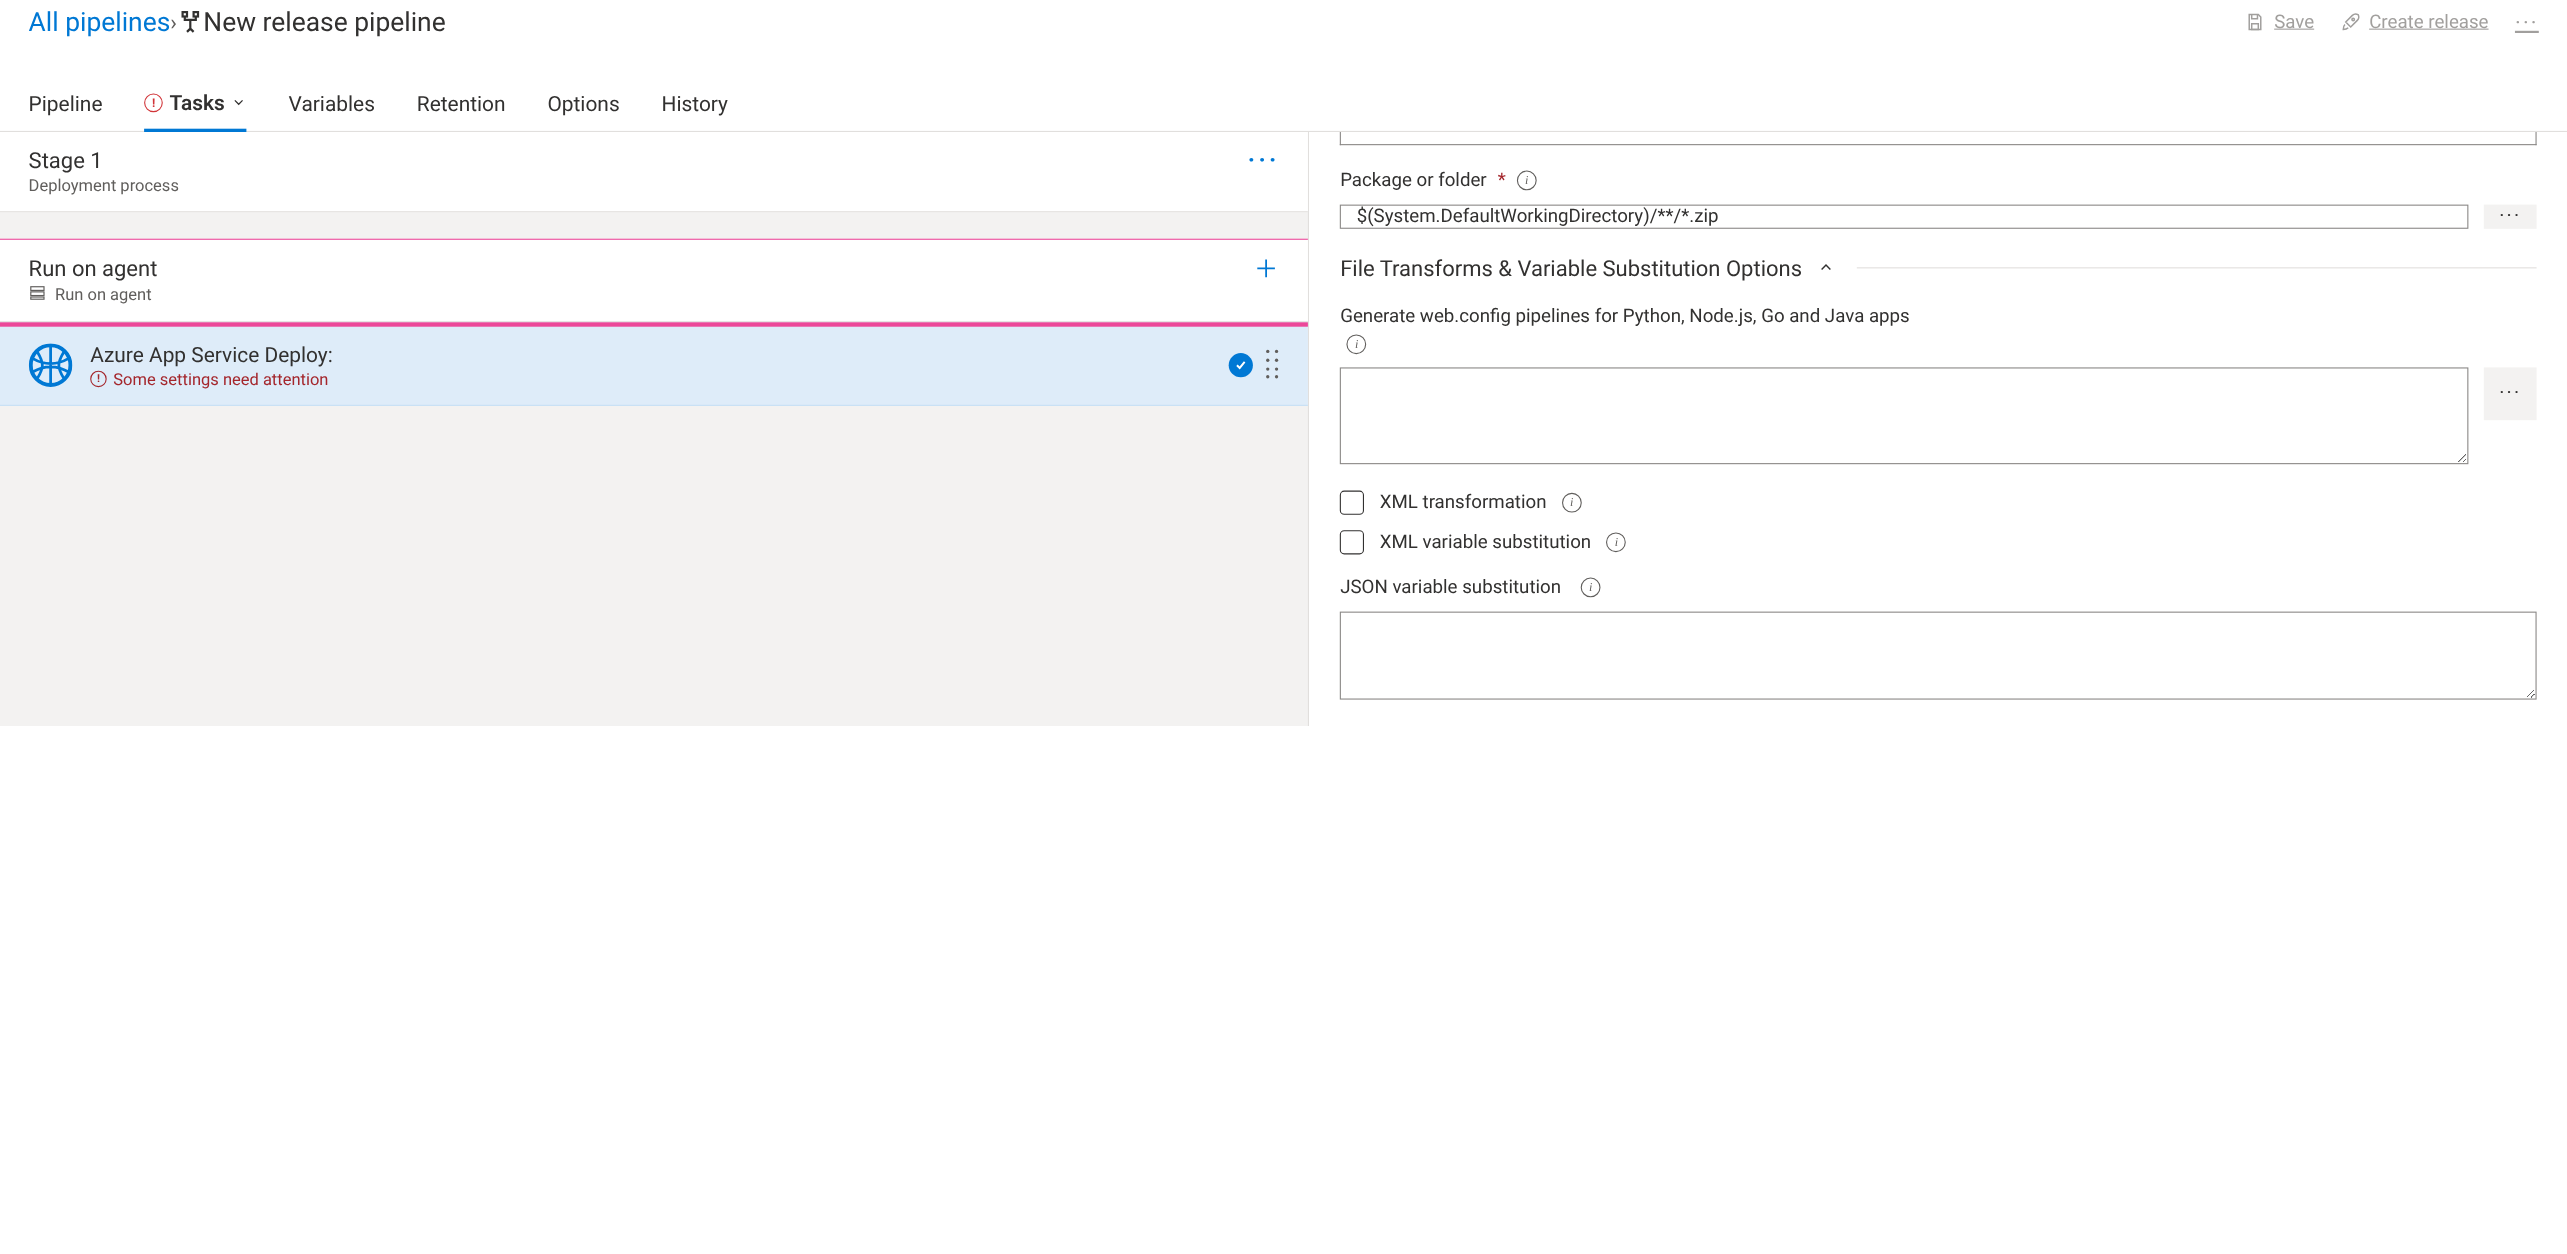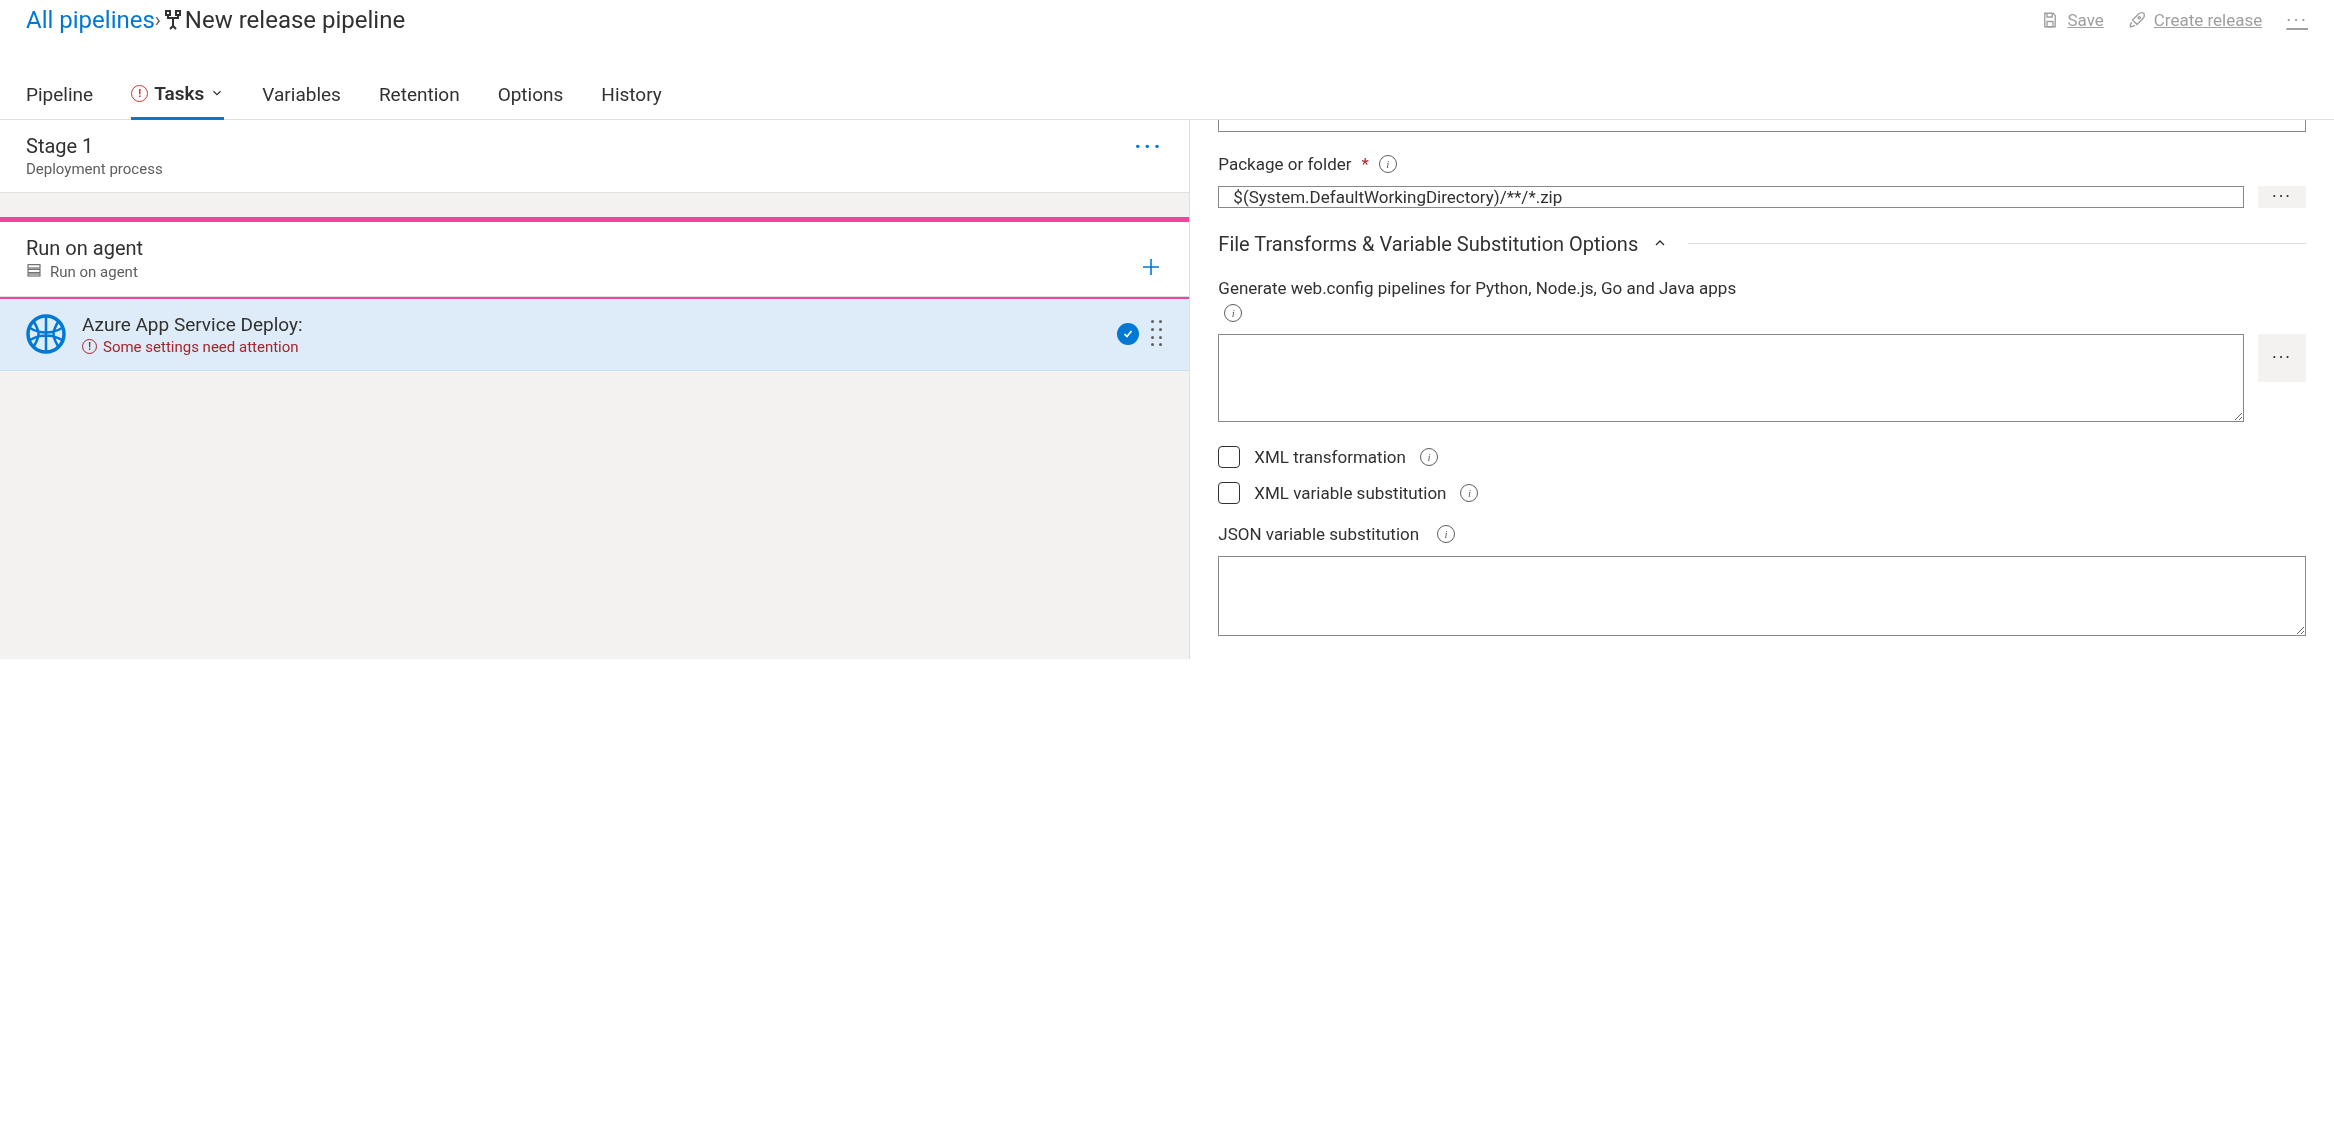--- a/index.html
+++ b/index.html
@@ -135,22 +135,22 @@
       font-weight: 700;
     }
     .spacer {
       height: 24px;
     }
     .agent-panel {
       background: #fff;
       padding: 14px 26px;
       display: flex;
       justify-content: space-between;
-      align-items: flex-end;
-      border-top: 5px solid #ec4899;
+      align-items: flex-start;
+      border-top: 1px solid #ec4899;
       border-bottom: 1px solid #e1dfdd;
     }
     .agent-title {
       font-size: 20px;
       color: #323130;
     }
     .agent-sub {
       font-size: 15px;
       color: #605e5c;
       display: flex;
@@ -162,21 +162,21 @@
       color: #0078d4;
       cursor: pointer;
     }
     .plus-icon svg { width: 24px; height: 24px; }
     .task-row {
       background: #deecf9;
       padding: 14px 26px;
       display: flex;
       align-items: center;
       gap: 16px;
-      border-top: 2px solid #ec4899;
+      border-top: 4px solid #ec4899;
       border-bottom: 1px solid #c7e0f4;
     }
     .task-icon {
       width: 40px;
       height: 40px;
       flex-shrink: 0;
     }
     .task-body { flex: 1; }
     .task-title {
       font-size: 19px;

